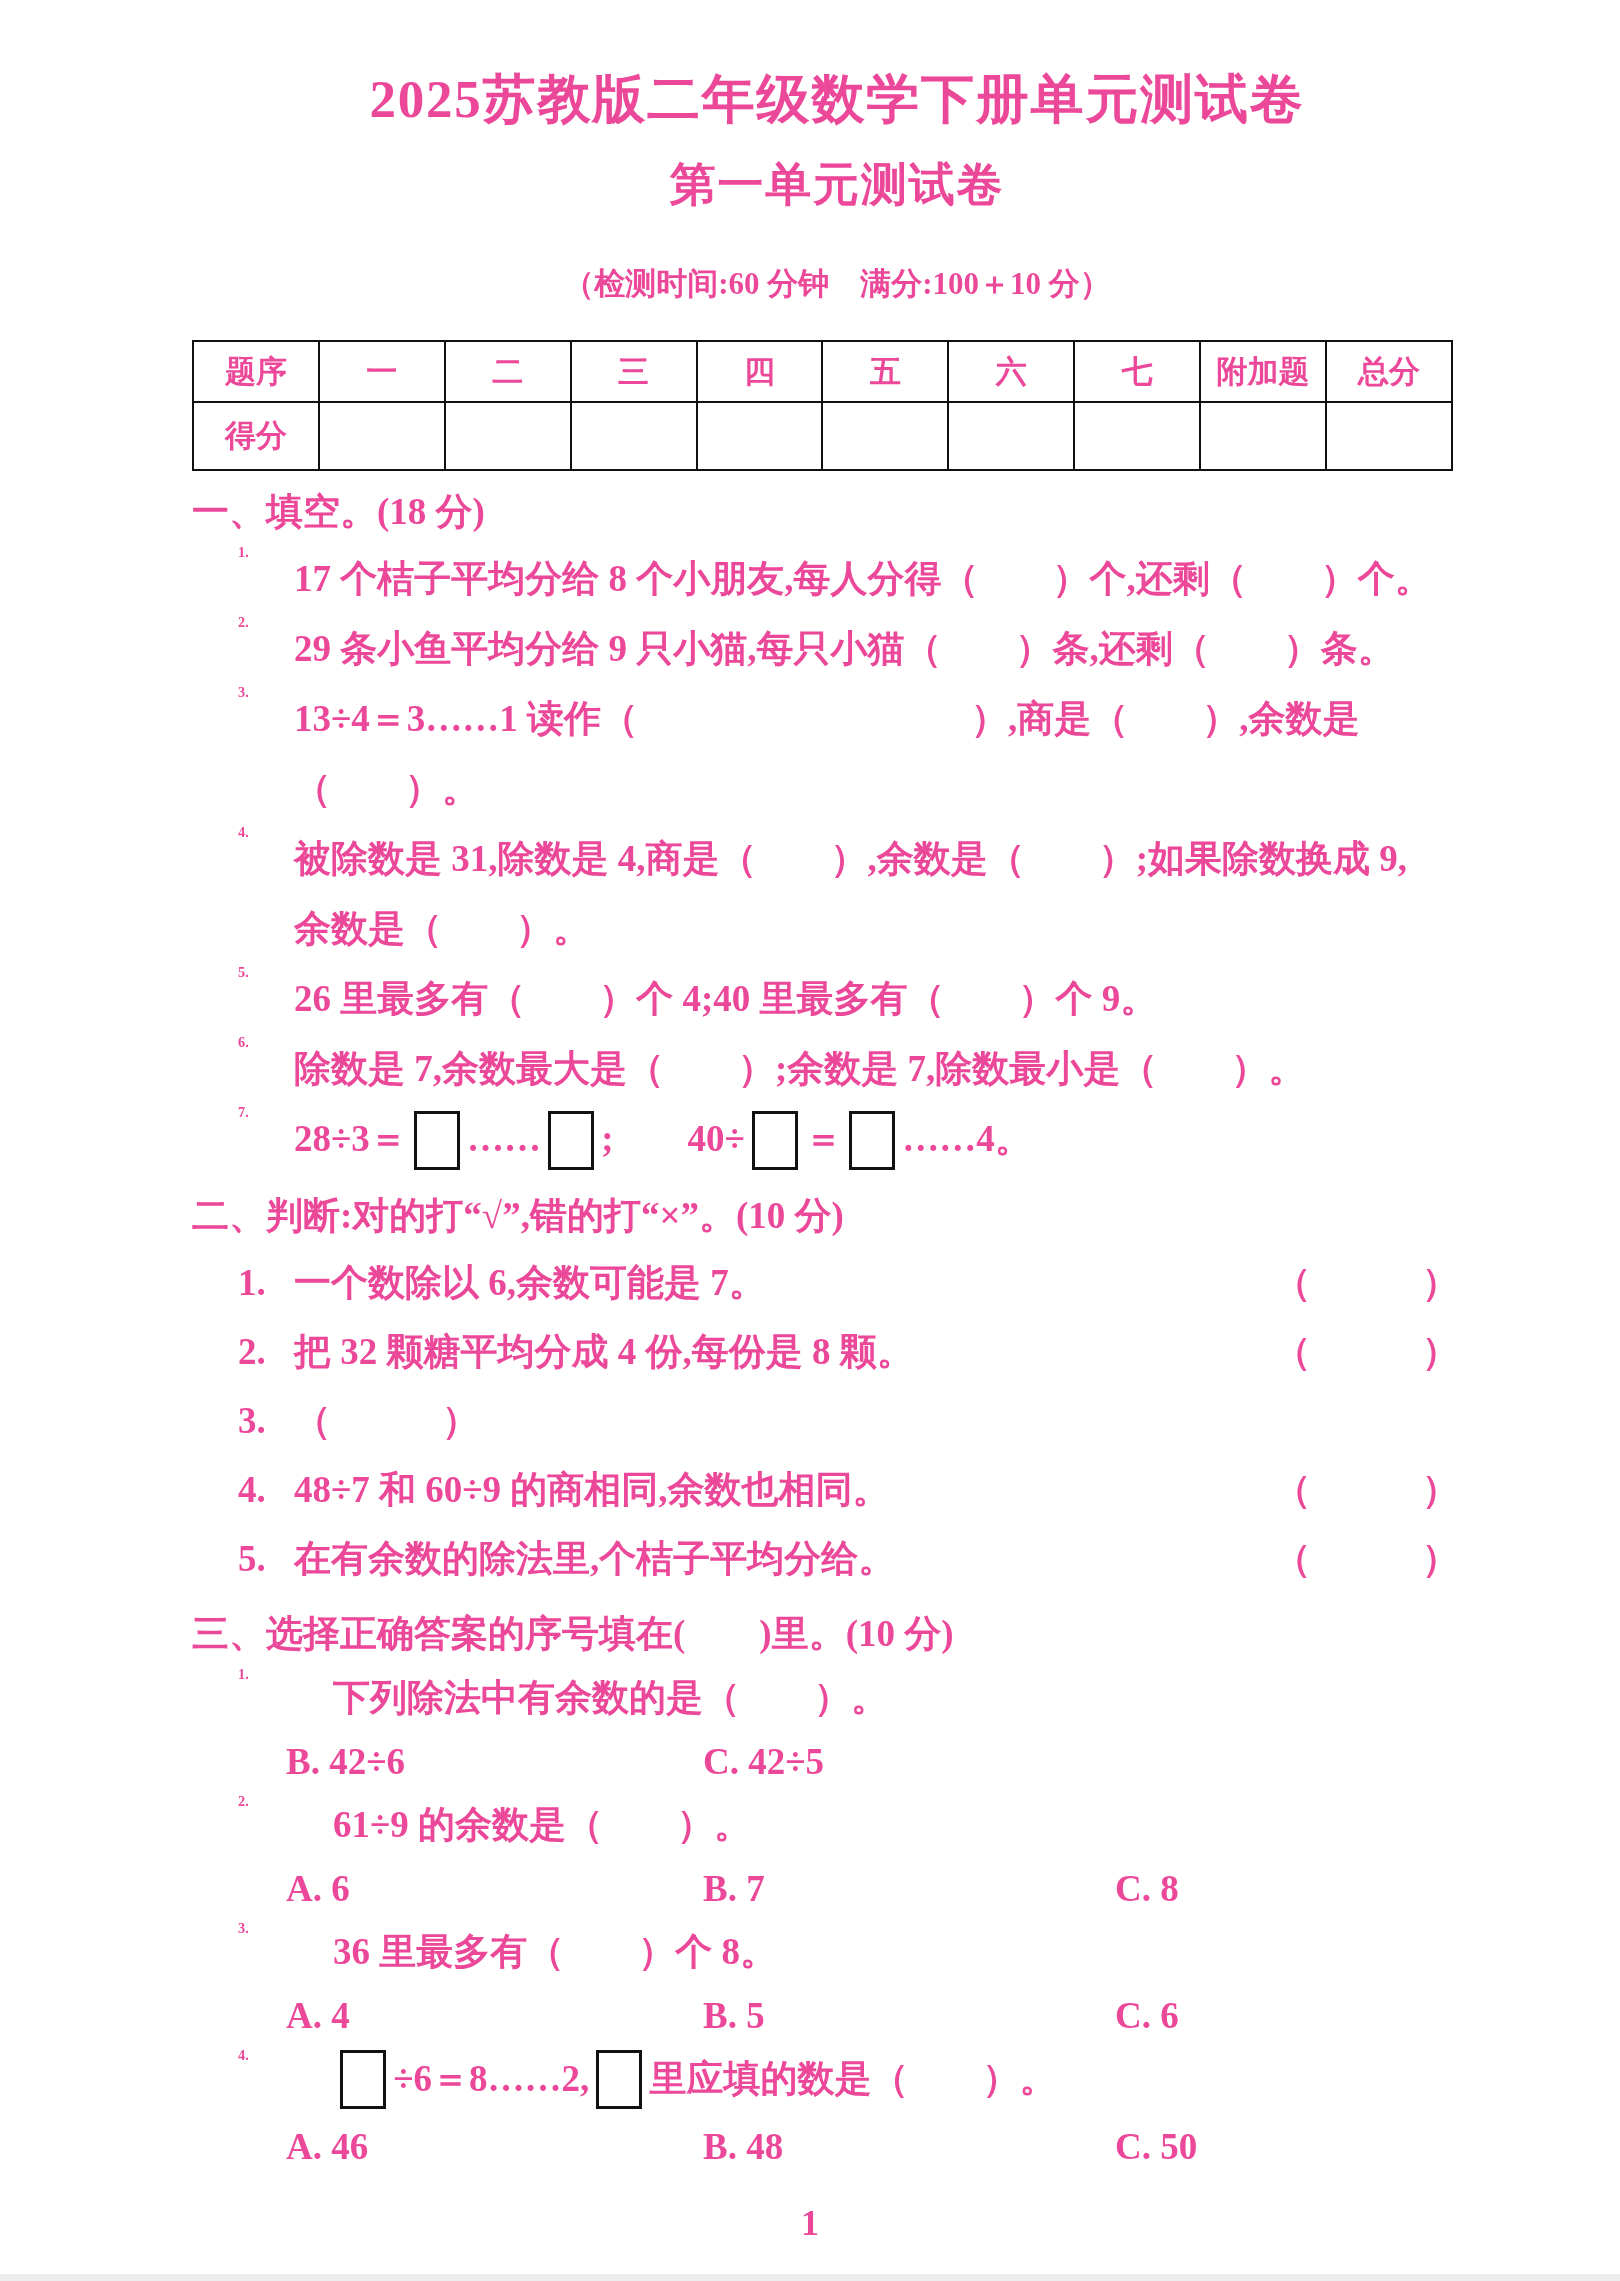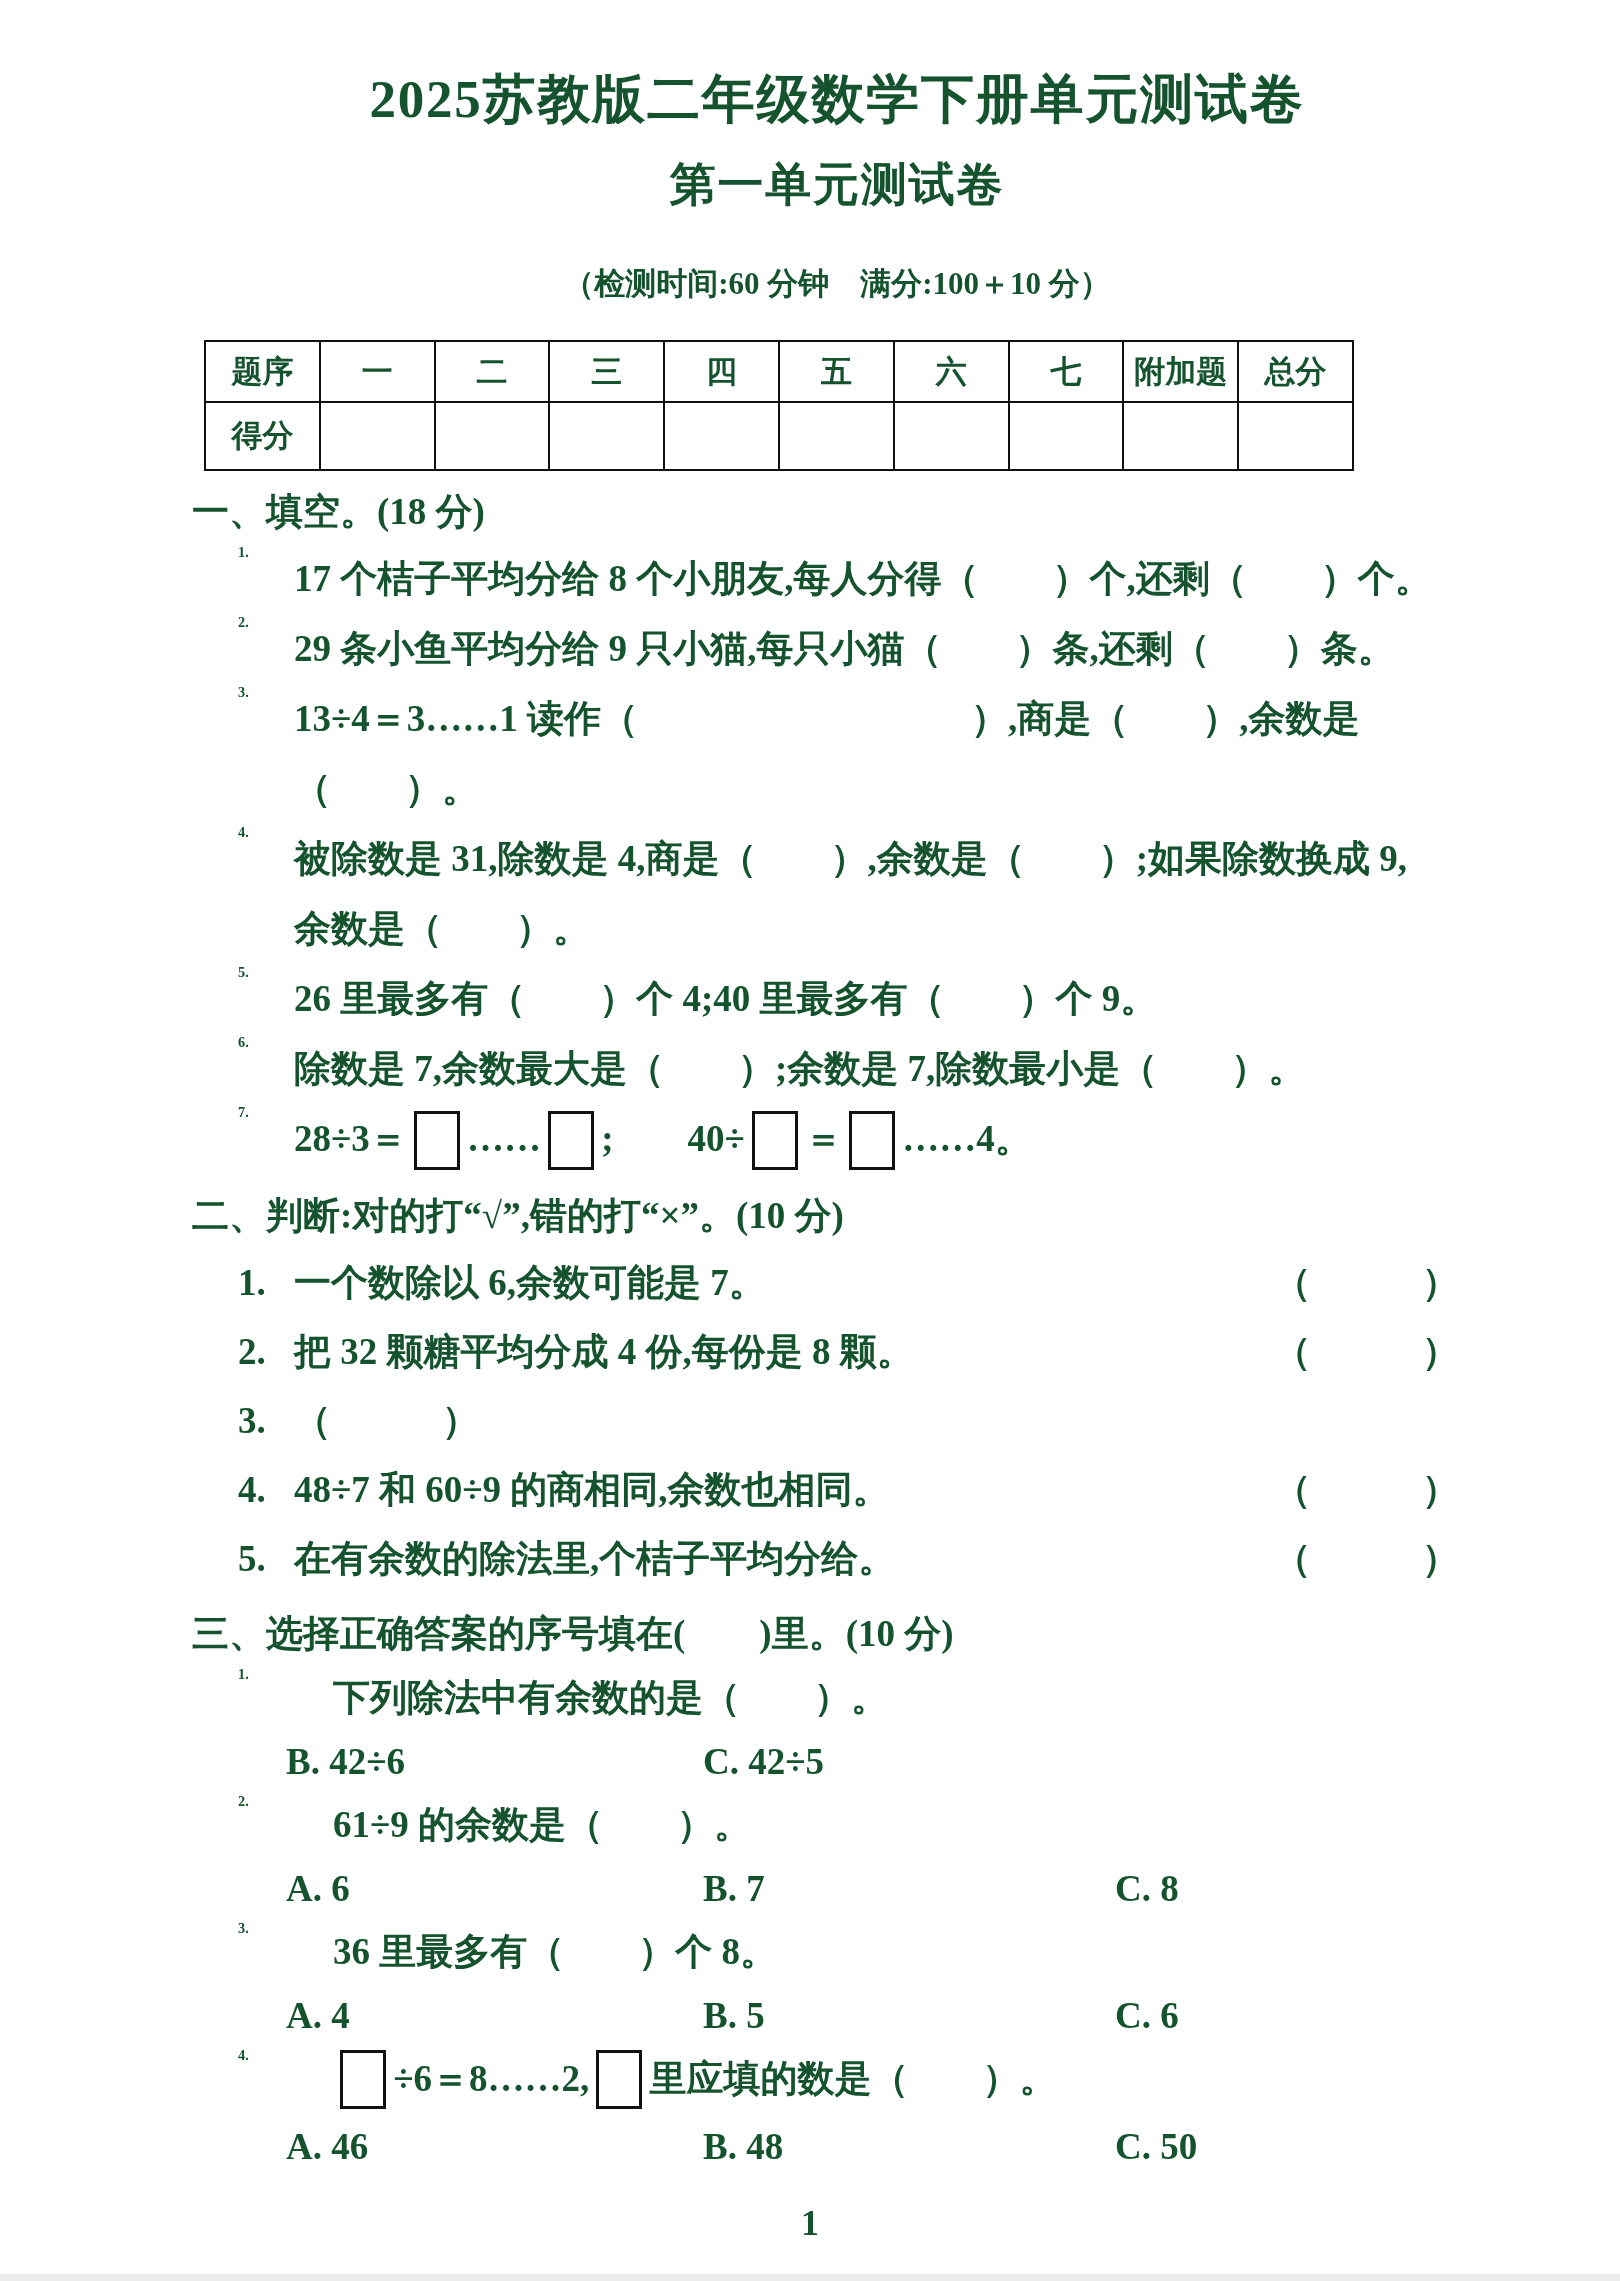--- a/index.html
+++ b/index.html
@@ -1,40 +1,40 @@
 <!DOCTYPE html>
 <html style="font-size:14.3px"><head>
 <meta charset="utf-8">
 <style>
   * { margin:0; padding:0; box-sizing:border-box; }
   html,body { background:#ffffff; }
   .page {
     position:relative;
     width:1620px; height:2281px;
     background:#ffffff;
-    color:#14532d;
+    color:#ec4899;
     font-family:"Liberation Serif","DejaVu Serif",serif;
     padding:52px 138px 0 192px;
     overflow:hidden;
   }
   .title {
     font-size:53px; font-weight:900; text-align:center;
     letter-spacing:1.8px; margin-top:14.3px; line-height:66px;
   }
   .subtitle {
     font-size:46px; font-weight:900; text-align:center;
     letter-spacing:1.8px; margin-top:23px; line-height:59px;
   }
   .exam-info {
     font-size:31px; font-weight:700; text-align:center;
     margin-top:50px; line-height:39px;
   }
   table.score-table {
     border-collapse:collapse; table-layout:fixed;
-    width:1150px; margin-top:37px;margin-left:12px;
+    width:1261px; margin-top:37px;
   }
   table.score-table td {
     border:2.7px solid #111;
     font-size:31px; font-weight:700; text-align:center;
     padding:0 1.8px; overflow:hidden;
   }
   table.score-table tr:nth-child(1) td { height:61px; }
   table.score-table tr:nth-child(2) td { height:68px; }
   .section { margin-top:7.1px; }
   .sec-heading { font-size:37px; font-weight:800; line-height:64px; margin-top:9px; }

